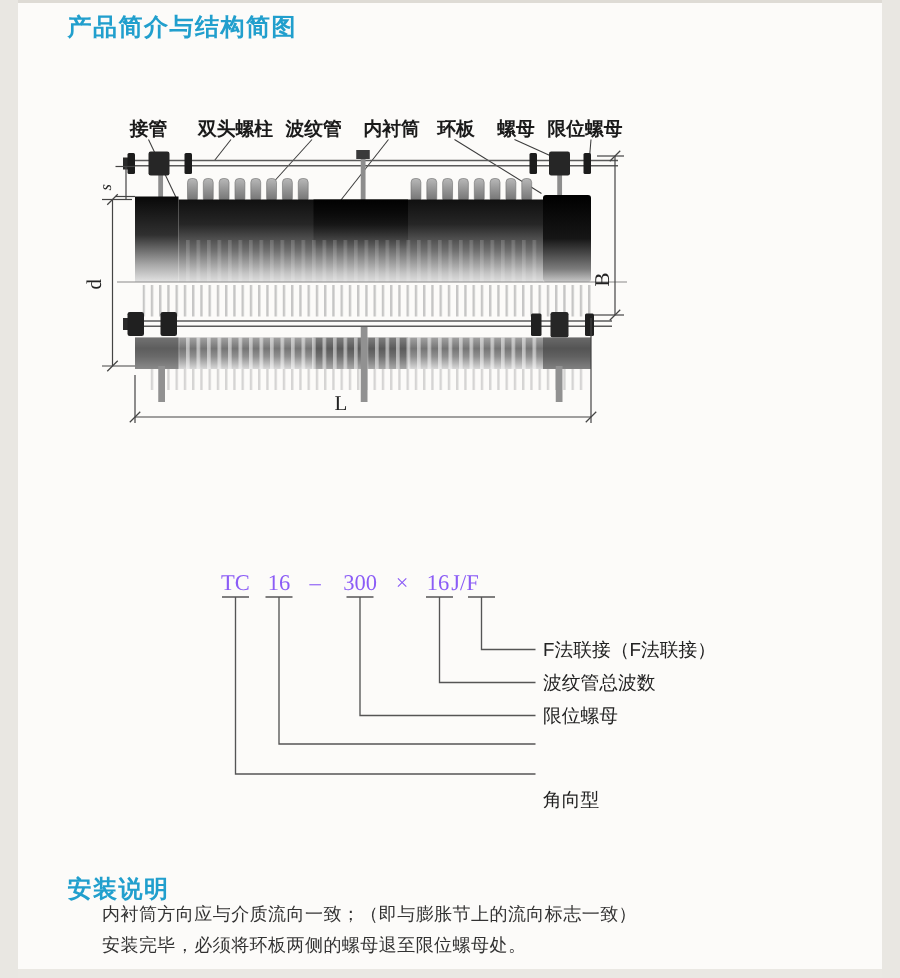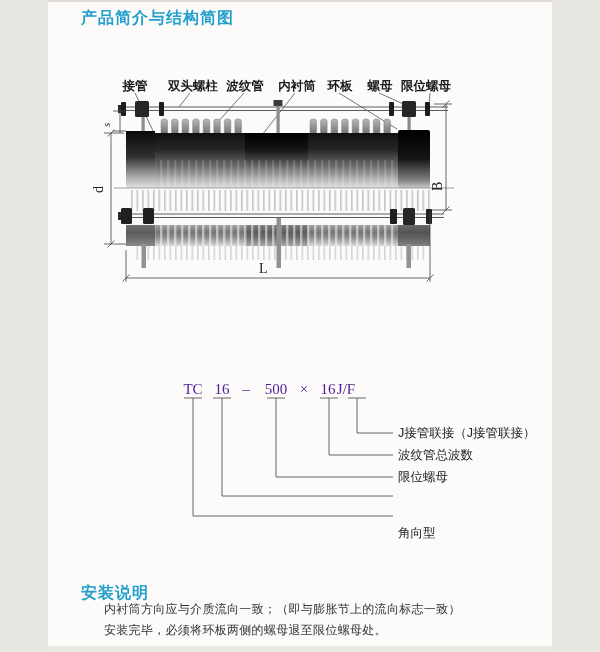--- a/index.html
+++ b/index.html
@@ -1,36 +1,36 @@
 <!DOCTYPE html>
 <html style="--heading: #219fcd;"><head>
 <meta charset="utf-8">
 <style>
   html,body{margin:0;padding:0;background:#e9e7e2;}
   .page{
-    position:relative;width:504px;height:652px;margin:0 auto;
+    position:relative;width:576px;height:652px;margin:0 auto;
     background:#fcfbf9;overflow:hidden;
     font-family:"Liberation Sans","DejaVu Sans",sans-serif;
     color:#3a3a3a;
   }
   .edge-top{position:absolute;top:0;left:0;width:100%;height:2px;background:#dedbd5;}
   .edge-bottom{position:absolute;bottom:0;left:0;width:100%;height:6px;background:#eae8e3;}
   .h-sec{
     position:absolute;left:33px;margin:0;
     font-size:16px;font-weight:bold;letter-spacing:1px;
     color:var(--heading,#219fcd);
   }
   .diagram-svg{position:absolute;left:28px;top:60px;}
   .plabel{font:bold 12.5px "Liberation Sans","DejaVu Sans",sans-serif;fill:#1a1a1a;}
   .dimtext{font:14px "Liberation Serif","DejaVu Serif",serif;fill:#222;}
   .dimtext-s{font:italic 11px "Liberation Serif","DejaVu Serif",serif;fill:#222;}
   .code-part{
     position:absolute;top:381px;transform:translateX(-50%);
     font-family:"Liberation Serif","DejaVu Serif",serif;
-    font-size:15px;color:#4c1d95;white-space:nowrap;
+    font-size:15px;color:#8b5cf6;white-space:nowrap;
   }
   .code-svg{position:absolute;left:0;top:378px;}
   .code-exp{
     position:absolute;left:350px;font-size:12.5px;color:#222;white-space:nowrap;
   }
   .install-line{
     position:absolute;left:56px;font-size:12px;color:#333;
     letter-spacing:.3px;white-space:nowrap;
   }
 </style>
@@ -215,36 +215,36 @@
       <line x1="46.5" y1="221.5" x2="53.5" y2="214.5"></line>
       <line x1="350.5" y1="221.5" x2="357.5" y2="214.5"></line>
     </g>
     <text class="dimtext" x="183" y="213">L</text>
   </svg>
 
 
   <span class="code-part" style="left:145px">TC</span>
   <span class="code-part" style="left:174px">16</span>
   <span class="code-part" style="left:198px">–</span>
-  <span class="code-part" style="left:228px">500</span>
+  <span class="code-part" style="left:228px">300</span>
   <span class="code-part" style="left:256px">×</span>
   <span class="code-part" style="left:280px">16</span>
   <span class="code-part" style="left:298px">J/F</span>
 
   <svg class="code-svg" width="600" height="150" viewBox="0 0 600 150">
     <g stroke="#555" stroke-width=".9" fill="none">
       <path d="M136 20 H154 M145 20 V138 H345"></path>
       <path d="M165 20 H183 M174 20 V118 H345"></path>
       <path d="M219 20 H237 M228 20 V99 H345"></path>
       <path d="M272 20 H290 M281 20 V77 H345"></path>
       <path d="M300 20 H318 M309 20 V55 H345"></path>
     </g>
   </svg>
 
-  <div class="code-exp" style="top:425px">J接管联接（J接管联接）</div>
+  <div class="code-exp" style="top:425px">F法联接（F法联接）</div>
   <div class="code-exp" style="top:447px">波纹管总波数</div>
   <div class="code-exp" style="top:469px">限位螺母</div>
   <div class="code-exp" style="top:525px">角向型</div>
 
   <h2 class="h-sec" style="top:583px">安装说明</h2>
   <div class="install-line" style="top:622px">安装完毕，必须将环板两侧的螺母退至限位螺母处。</div>
   <div class="install-line" style="top:601px">内衬筒方向应与介质流向一致；（即与膨胀节上的流向标志一致）</div>
 
   <div class="edge-bottom"></div>
 </div>

